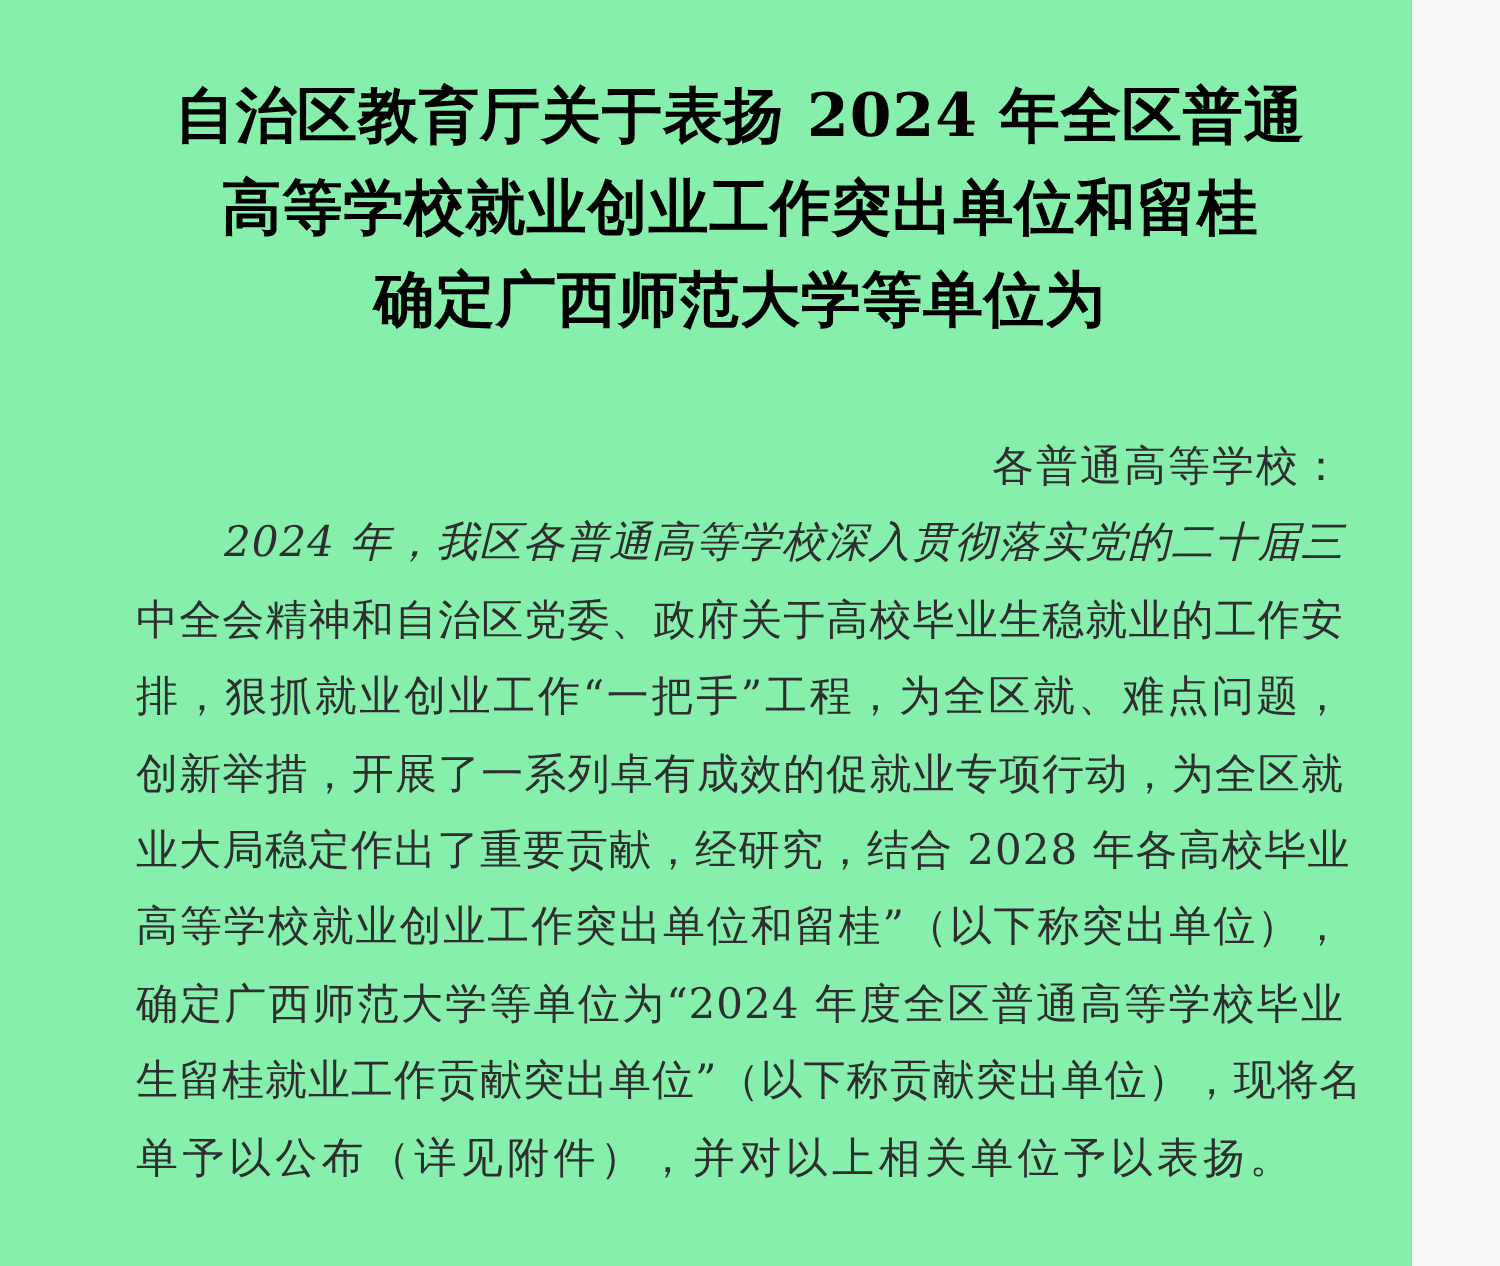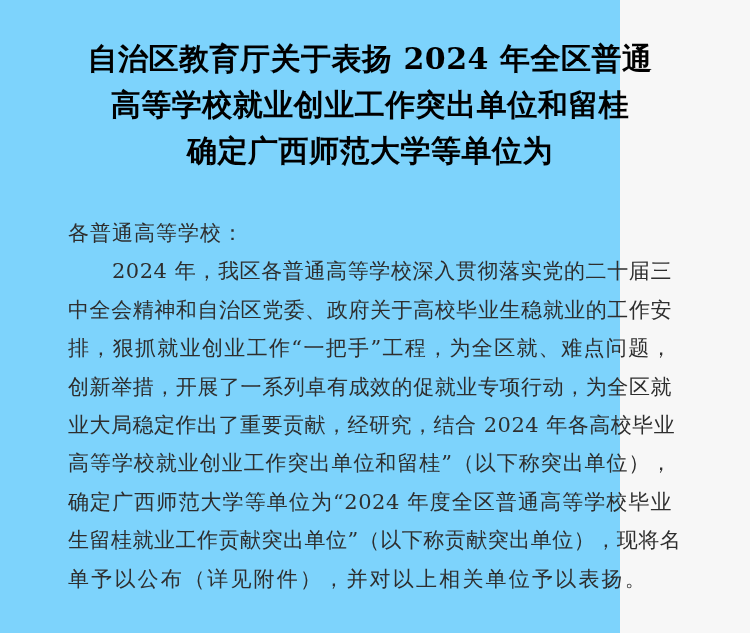--- a/index.html
+++ b/index.html
@@ -7,23 +7,23 @@
     width: 750px;
     height: 633px;
     overflow: hidden;
   }
   body {
     background: #f7f7f7;
     font-family: "DejaVu Serif", "Liberation Serif", serif;
   }
   .page {
     position: relative;
-    width: 620px;
+    width: 706px;
     height: 633px;
-    background: #7dd3fc;
+    background: #86efac;
   }
   .content {
     position: absolute;
     left: 68px;
     top: 0;
     width: 604px;
   }
   .doc-title {
     margin-top: 36px;
     text-align: center;
@@ -38,31 +38,32 @@
     white-space: nowrap;
   }
   .doc-body {
     margin-top: 40px;
     font-size: 21px;
     line-height: 38.4px;
     color: #2e2e2e;
     font-weight: 400;
   }
   .salutation {
-    text-align: left;
+    text-align: right;
     letter-spacing: 1px;
   }
   .para .body-line {
     text-align: justify;
     text-align-last: justify;
     letter-spacing: 0.5px;
     white-space: nowrap;
   }
   .para .body-line.first {
     text-indent: 44px;
+    font-style: italic;
   }
   .para .body-line.last {
     text-align: left;
     text-align-last: left;
     letter-spacing: 2.2px;
     white-space: normal;
   }
 </style>
 </head>
 <body>
@@ -77,21 +78,21 @@
     </h1>
 
     <div class="doc-body">
       <div class="salutation">各普通高等学校：</div>
 
       <div class="para">
         <div class="body-line first">2024 年，我区各普通高等学校深入贯彻落实党的二十届三</div>
         <div class="body-line">中全会精神和自治区党委、政府关于高校毕业生稳就业的工作安</div>
         <div class="body-line">排，狠抓就业创业工作“一把手”工程，为全区就、难点问题，</div>
         <div class="body-line">创新举措，开展了一系列卓有成效的促就业专项行动，为全区就</div>
-        <div class="body-line">业大局稳定作出了重要贡献，经研究，结合 2024 年各高校毕业</div>
+        <div class="body-line">业大局稳定作出了重要贡献，经研究，结合 2028 年各高校毕业</div>
         <div class="body-line">高等学校就业创业工作突出单位和留桂”（以下称突出单位），</div>
         <div class="body-line">确定广西师范大学等单位为“2024 年度全区普通高等学校毕业</div>
         <div class="body-line">生留桂就业工作贡献突出单位”（以下称贡献突出单位），现将名</div>
         <div class="body-line last">单予以公布（详见附件），并对以上相关单位予以表扬。</div>
       </div>
     </div>
 
   </div>
 </div>
 

